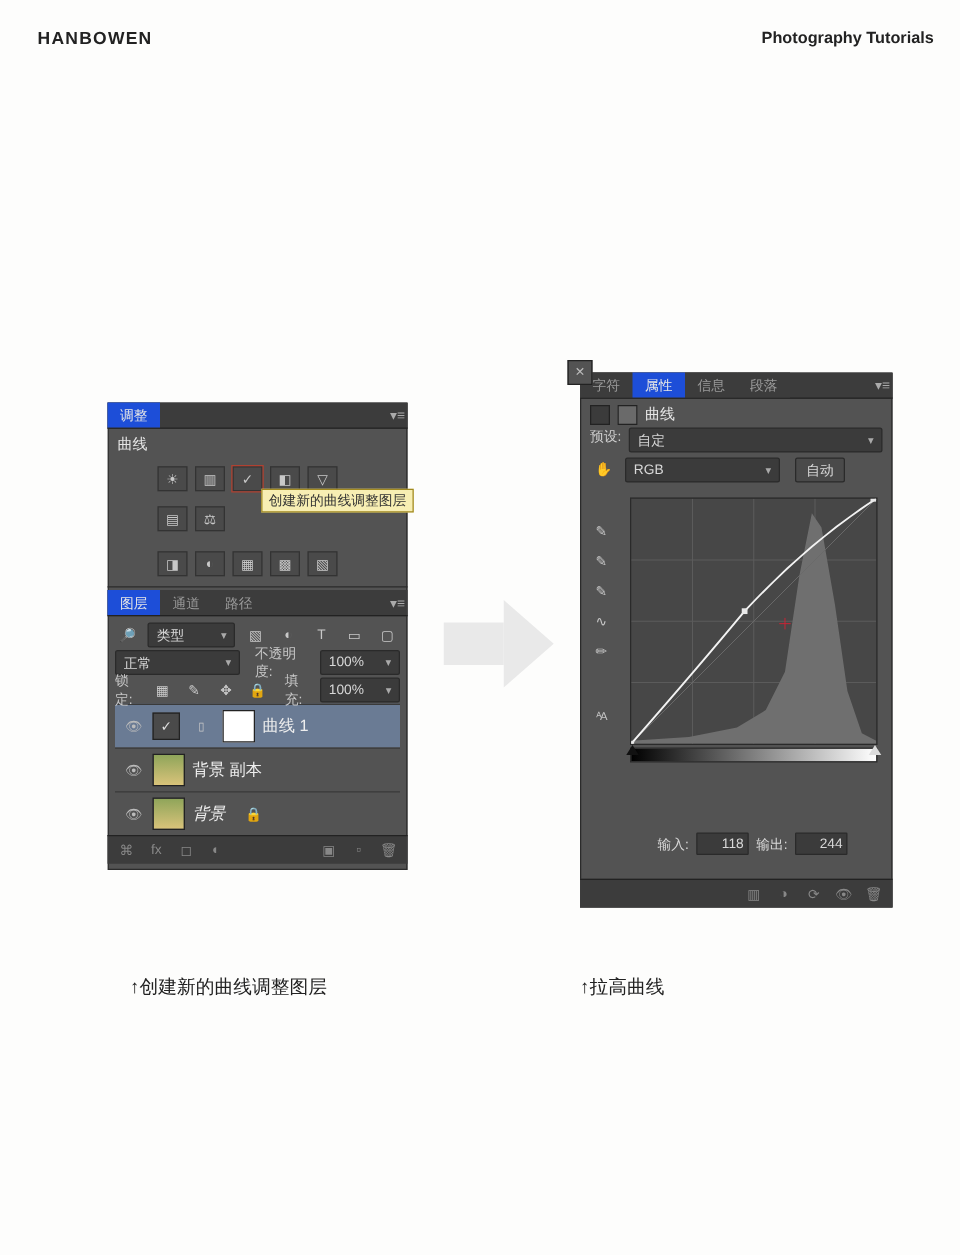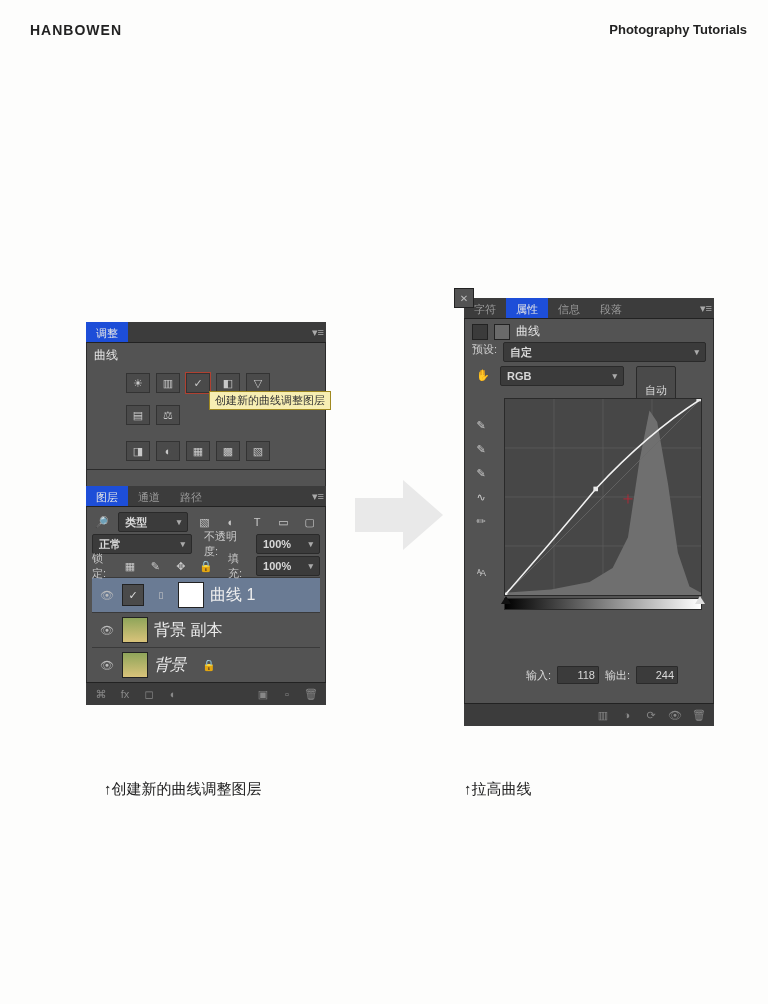--- a/index.html
+++ b/index.html
@@ -57,25 +57,25 @@
   .ps-panel .row {
     display:flex; height:24px; padding:0 8px; gap:6px;
   }
   .ps-icon {
     width:22px; height:18px; display:inline-flex; align-items:center; justify-content:center;
     color:#c8c8c8;
   }
   .ps-select {
     flex:1; height:18px; background:#3b3b3b; border:1px solid #2a2a2a;
     display:flex; align-items:center; justify-content:space-between;
-    padding:0 6px; color:#d8d8d8; border-radius:2px;font-weight:bold;
+    padding:0 6px; color:#d8d8d8; border-radius:2px;
   }
   .ps-select .chev { font-size:9px; color:#aaa; }
   .ps-small-btn {
-    height:18px; padding:14px 8px; background:#4a4a4a; border:1px solid #2a2a2a;
+    height:18px; padding:0 8px; background:#4a4a4a; border:1px solid #2a2a2a;
     color:#d8d8d8; border-radius:2px; display:inline-flex; align-items:center; font-size:11px;
   }
   .ps-num {
     width:34px; height:16px; background:#3b3b3b; border:1px solid #2a2a2a;
     color:#d8d8d8; display:inline-flex; align-items:center; justify-content:flex-end;
     padding:0 3px; font-size:11px; border-radius:1px;
   }
   .hr { height:1px; background:#2b2b2b; }
   .ps-footer {
     height:22px; background:#3c3c3c; border-top:1px solid #222;
@@ -95,42 +95,42 @@
     width:22px; height:18px; background:#4a4a4a; border:1px solid #333;
     display:flex; align-items:center; justify-content:center; color:#c8c8c8;
   }
   .adj-icons-row .ai.high { outline:1px solid #b04131; outline-offset:0; }
   .tooltip {
     position:absolute; left:123px; top:24px;
     background:#f7eeb3; color:#333; border:1px solid #a08920;
     padding:1px 5px; font-size:11px; white-space:nowrap; z-index:3;
   }
 
-  .layers-tabs { margin-top:16px; }
+  .layers-tabs { margin-top:2px; }
   .layers-body { padding:4px 6px 0; }
   .layer-ctl-row { display:flex; align-items:center; gap:6px; height:22px; }
   .layer-ctl-row .lbl { color:#c8c8c8; font-size:11px; }
   .layer-ctl-row .flex { flex:1; }
 
   .layer-item {
     display:flex; align-items:center; height:34px; gap:6px;
     border-top:1px solid #3a3a3a; padding:0 6px;
   }
   .layer-item.sel { background:#6a7b94; }
   .eye { width:18px; text-align:center; color:#bbb; }
   .thumb {
     width:24px; height:24px; background:linear-gradient(#8fa55a,#d9c37a);
     border:1px solid #222;
   }
   .thumb.white { background:#fff; }
   .curve-mini {
     width:20px; height:20px; background:#4a4a4a; border:1px solid #222;
     display:flex; align-items:center; justify-content:center; color:#ddd;
   }
-  .layer-name { color:#eee; font-size:16px;text-align:center; }
+  .layer-name { color:#eee; font-size:13px;text-align:center; }
   .layer-name.ital { font-style:italic; }
 
   #panel-left .ps-footer { justify-content:space-between; }
   #panel-left .ps-footer .left { display:flex; gap:10px; }
   #panel-left .ps-footer .right { display:flex; gap:10px; }
 
   
   .arrow {
     position:absolute; left:355px; top:480px; width:90px; height:70px;
   }

